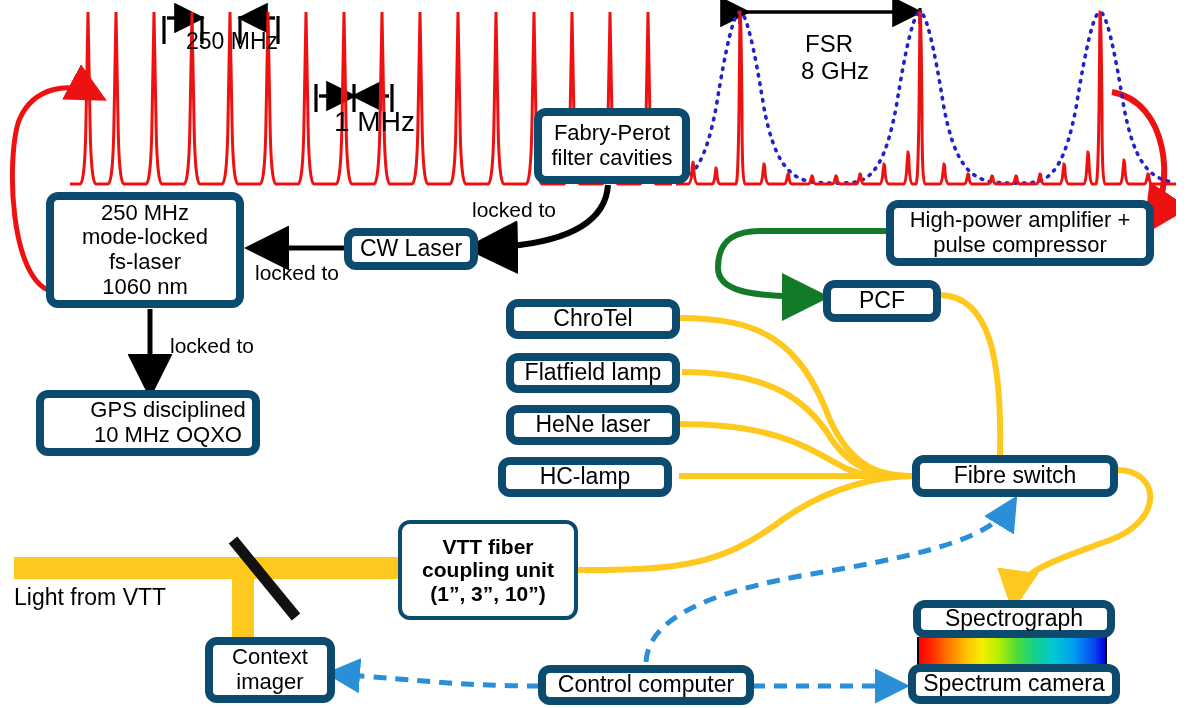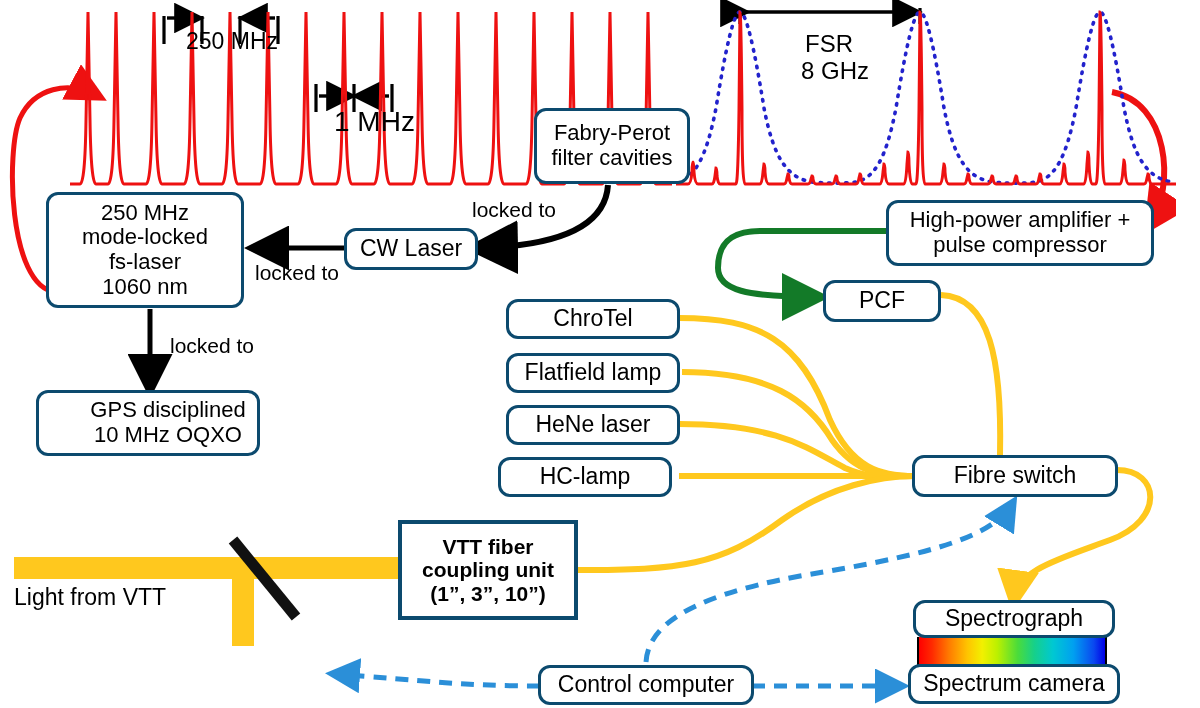--- a/index.html
+++ b/index.html
@@ -2,24 +2,24 @@
 <html><head>
 <meta charset="utf-8">
 <style>
   html,body{margin:0;padding:0;background:#ffffff;}
   #root{position:relative;width:1176px;height:708px;background:#fff;
         font-family:"Liberation Sans",sans-serif;overflow:hidden;}
   svg.layer{position:absolute;left:0;top:0;width:1200px;height:708px;}
   #wires{z-index:1}
   #combs{z-index:2}
   .node{position:absolute;z-index:5;box-sizing:border-box;
-        background:#fff;border:3px solid #0c4a6e;border-radius:12px;
+        background:#fff;border:8px solid #0c4a6e;border-radius:12px;
         display:flex;align-items:center;justify-content:center;
         text-align:center;color:#000;line-height:1.12;}
-  .node.sharp{border-radius:0;border-width:4px;font-weight:bold;}
+  .node.sharp{border-radius:12px;border-width:4px;font-weight:bold;}
   .plain{position:absolute;z-index:6;color:#000;white-space:pre;}
   .specband{position:absolute;z-index:4;
      background:linear-gradient(to right,#ff0000 0%,#ff2a00 7%,#ff7a00 16%,#ffc400 26%,
         #f2f000 34%,#bcf000 42%,#4bdc3a 53%,#16d08a 62%,#00c8d2 72%,#00a0f0 83%,#0a48f0 94%,#0000e6 100%);
      border-left:2px solid #000;border-right:2px solid #000;}
 </style>
 </head>
 <body>
 
 <div id="root">
@@ -211,20 +211,26 @@
   <div class="node" style="left:498px;top:457px;width:174px;height:40px;font-size:23px;">HC-lamp</div>
 
   <div class="node" style="left:912px;top:455px;width:206px;height:42px;font-size:23px;">Fibre switch</div>
 
   <div class="node" style="left:913px;top:600px;width:202px;height:38px;font-size:23px;">Spectrograph</div>
   <div class="specband" style="left:917px;top:637px;width:186px;height:28px;"></div>
   <div class="node" style="left:908px;top:664px;width:212px;height:40px;font-size:23px;">Spectrum camera</div>
 
   <div class="node" style="left:538px;top:665px;width:216px;height:40px;font-size:23px;">Control computer</div>
 
+  <div class="node" style="left:205px;top:637px;width:130px;height:66px;font-size:22px;">
+    <div>
+      <div>Context</div>
+      <div>imager</div>
+    </div>
+  </div>
 
   <div class="node sharp" style="left:398px;top:520px;width:180px;height:100px;font-size:21px;">
     <div>
       <div>VTT fiber</div>
       <div>coupling unit</div>
       <div>(1”, 3”, 10”)</div>
     </div>
   </div>
 
 </div>

